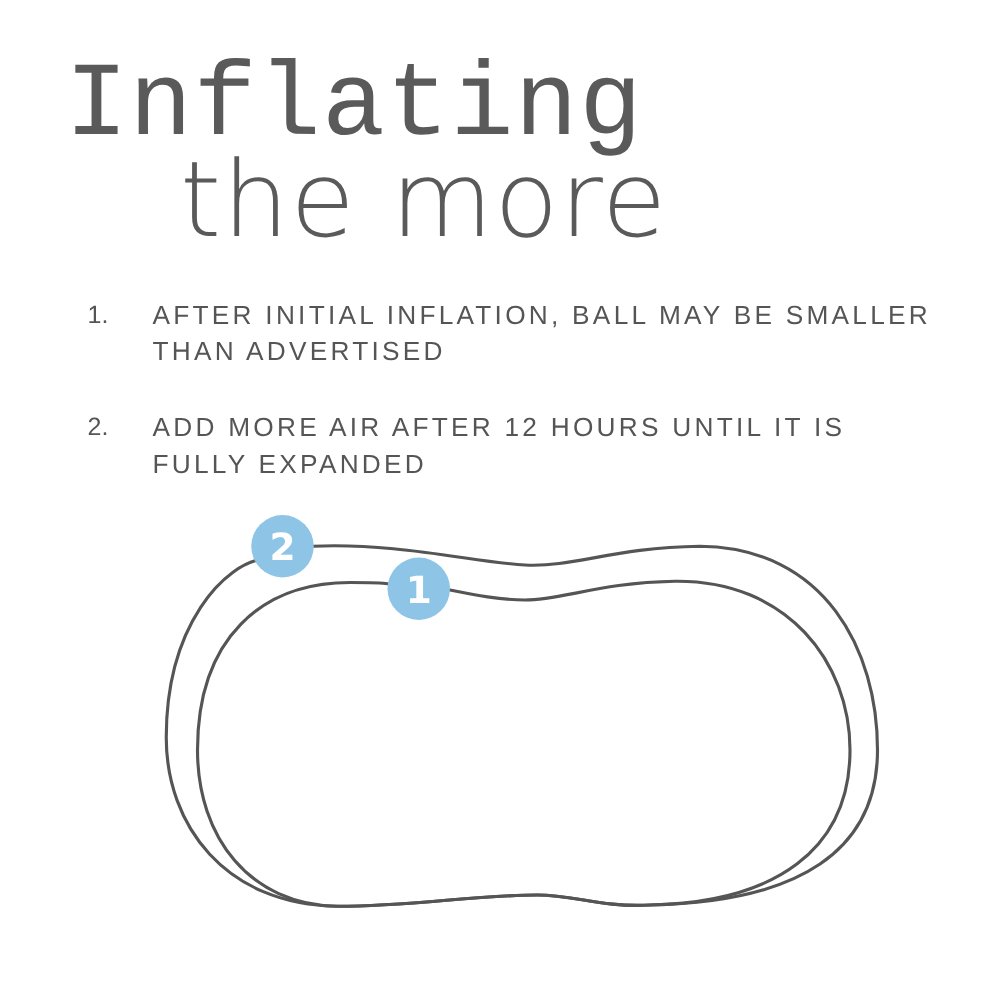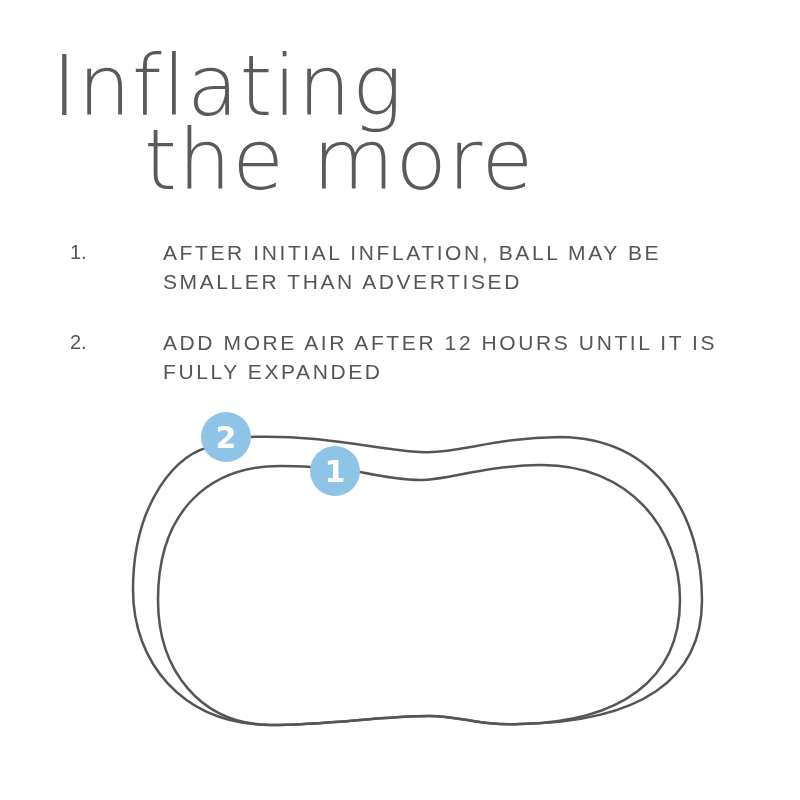--- a/index.html
+++ b/index.html
@@ -7,36 +7,36 @@
     .title {
       position: absolute;
       font-family: "DejaVu Sans", sans-serif;
       font-weight: 200;
       color: #5a5a5a;
       font-size: 84px;
       letter-spacing: 1px;
       line-height: 1;
       -webkit-text-stroke: 0px;
     }
-    .title-line-1 { left: 52px; top: 44px; font-weight: 100; }
+    .title-line-1 { left: 52px; top: 44px; font-weight: 100; font-family: Liberation Mono, monospace; }
     .title-line-2 { left: 144px; top: 118px; font-weight: 100; }
     .steps {
       position: absolute;
       left: 70px;
       top: 238px;
       width: 680px;
       font-family: "Liberation Sans", sans-serif;
       color: #555555;
       font-size: 21px;
       letter-spacing: 2.6px;
       line-height: 29px;
     }
     .step { display: flex; margin-bottom: 32px; }
     .step-num { width: 52px; flex: 0 0 52px; letter-spacing: 0; font-size: 20px; }
-    .step-text { flex: 1; text-transform: uppercase; margin-left: 41px; }
+    .step-text { flex: 1; text-transform: uppercase; }
     .diagram { position: absolute; left: 0; top: 0; width: 800px; height: 800px; }
     .badge-label {
       font-family: "DejaVu Sans", sans-serif;
       font-weight: bold;
       font-size: 30px;
       fill: #ffffff;
     }
   </style>
 </head>
 <body>

